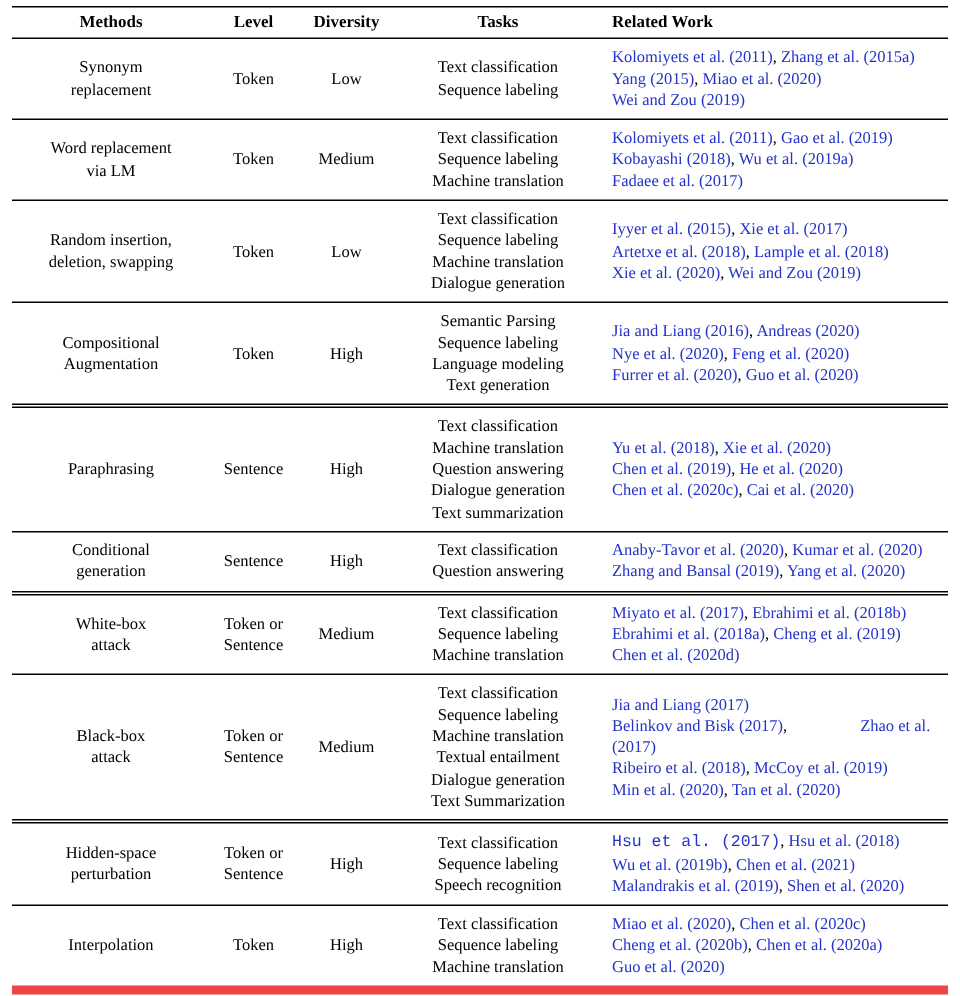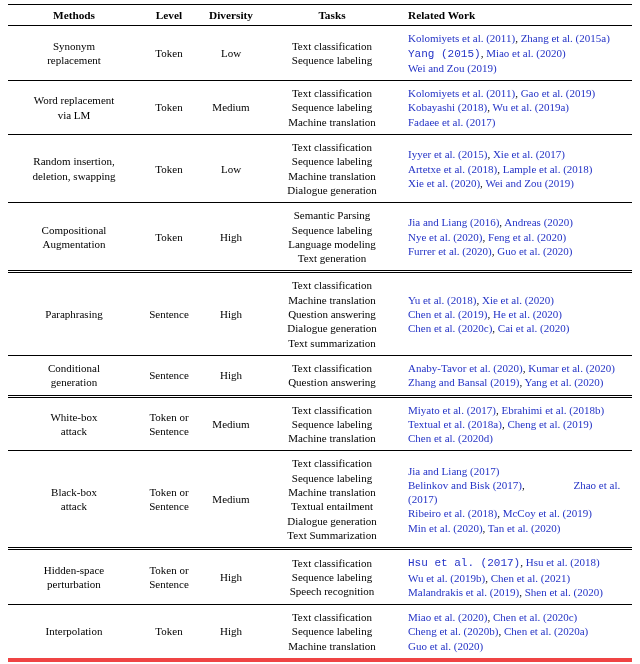--- a/index.html
+++ b/index.html
@@ -3,21 +3,21 @@
 <meta charset="utf-8">
 <style>
   html,body{margin:0;padding:0;background:#ffffff;}
   body{
     width:640px;height:664px;overflow:hidden;box-sizing:border-box;
     font-family:"Liberation Serif","DejaVu Serif",serif;color:#000;
   }
   .page{padding:4px 8px 0 8px;}
   table{
     width:624px;border-collapse:collapse;table-layout:fixed;
-    border-top:1px solid #000;border-bottom:4px solid #ef4444;
+    border-top:1px solid #000;border-bottom:6px solid #ef4444;
   }
   col.c-method{width:132px;}
   col.c-level{width:58px;}
   col.c-div{width:66px;}
   col.c-tasks{width:136px;}
   col.c-rel{width:232px;}
   th,td{
     font-size:11px;line-height:14.3px;padding:5px 2px;
     vertical-align:middle;text-align:center;font-weight:normal;
   }
@@ -60,21 +60,21 @@
           </td>
           <td class="diversity">
             <div>Low</div>
           </td>
           <td class="tasks">
             <div>Text classification</div>
             <div>Sequence labeling</div>
           </td>
           <td class="related">
             <div><span class="cite" style="color: rgb(36, 51, 198);">Kolomiyets et al. (2011)</span>, <span class="cite" style="color: rgb(36, 51, 198);">Zhang et al. (2015a)</span></div>
-            <div><span class="cite" style="color: rgb(36, 51, 198); font-family: Liberation Mono, monospace;">Yang (2015)</span>, <span class="cite" style="color: rgb(36, 51, 198);">Miao et al. (2020)</span></div>
+            <div><span class="cite" style="color: rgb(36, 51, 198);">Yang (2015)</span>, <span class="cite" style="color: rgb(36, 51, 198);">Miao et al. (2020)</span></div>
             <div><span class="cite" style="color: rgb(36, 51, 198);">Wei and Zou (2019)</span></div>
           </td>
         </tr>
         <tr>
           <td class="method">
             <div>Word replacement</div>
             <div>via LM</div>
           </td>
           <td class="level">
             <div>Token</div>
@@ -198,21 +198,21 @@
           <td class="diversity">
             <div>Medium</div>
           </td>
           <td class="tasks">
             <div>Text classification</div>
             <div>Sequence labeling</div>
             <div>Machine translation</div>
           </td>
           <td class="related">
             <div><span class="cite" style="color: rgb(36, 51, 198);">Miyato et al. (2017)</span>, <span class="cite" style="color: rgb(36, 51, 198);">Ebrahimi et al. (2018b)</span></div>
-            <div><span class="cite" style="color: rgb(36, 51, 198);">Textual et al. (2018a)</span>, <span class="cite" style="color: rgb(36, 51, 198);">Cheng et al. (2019)</span></div>
+            <div><span class="cite" style="color: rgb(36, 51, 198);">Ebrahimi et al. (2018a)</span>, <span class="cite" style="color: rgb(36, 51, 198);">Cheng et al. (2019)</span></div>
             <div><span class="cite" style="color: rgb(36, 51, 198);">Chen et al. (2020d)</span></div>
           </td>
         </tr>
         <tr>
           <td class="method">
             <div>Black-box</div>
             <div>attack</div>
           </td>
           <td class="level">
             <div>Token or</div>

